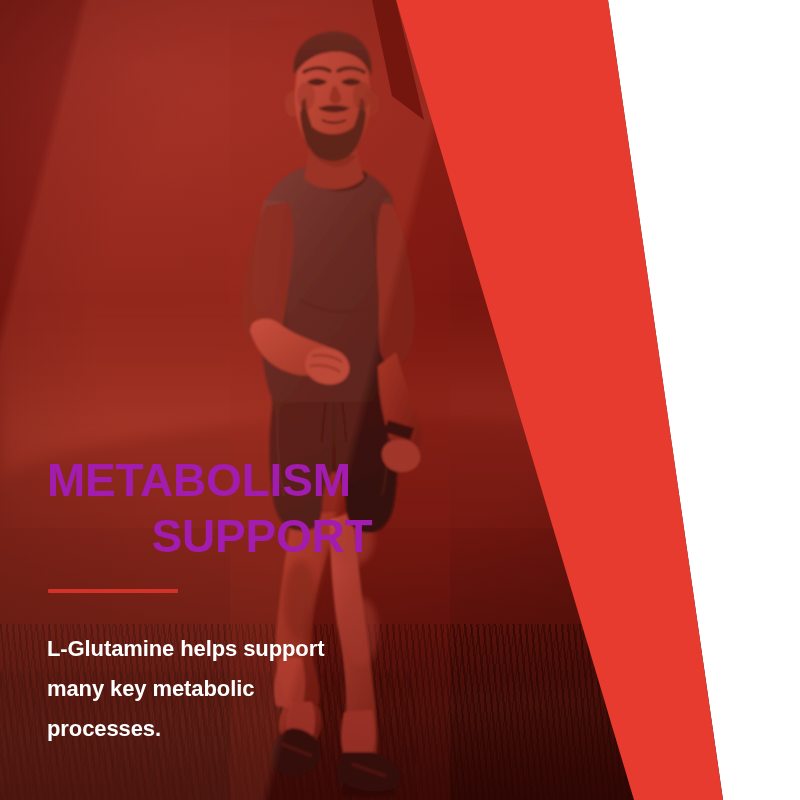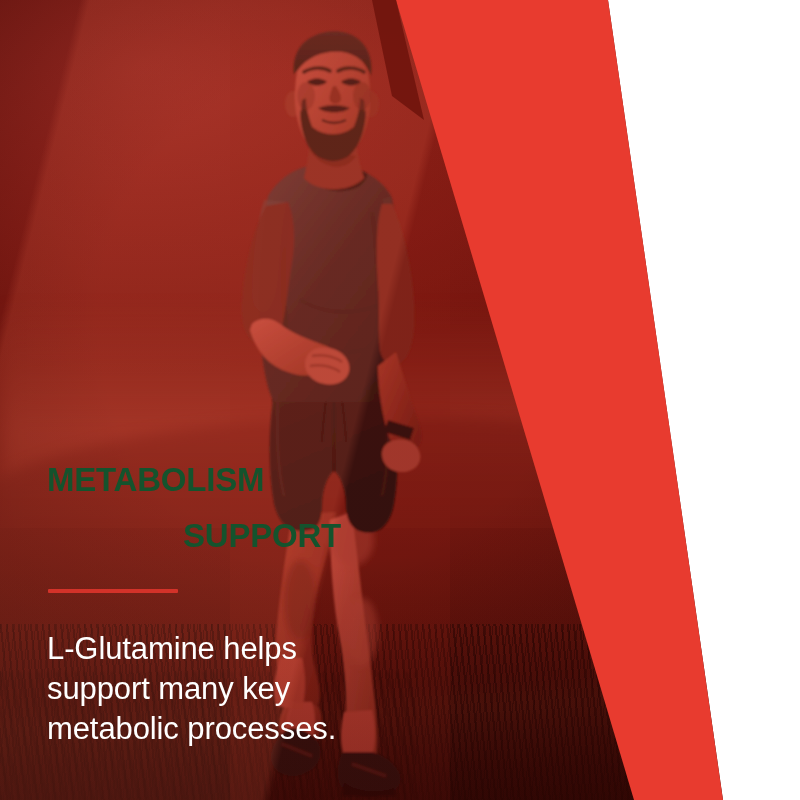--- a/index.html
+++ b/index.html
@@ -81,41 +81,41 @@
   }
 
   
   .band{position:absolute;inset:0;}
 
   
   .copy{position:absolute;left:47px;top:452px;width:430px;}
 
   .headline{
     margin:0;
-    color:#14532d;
-    font-size:33px;
+    color:#a21caf;
+    font-size:46px;
     line-height:56px;
     font-weight:700;
     letter-spacing:-0.2px;
   }
   .headline .l2{display:block;text-align:center;}
 
   .rule{
     width:130px;height:4px;
     background:#d33229;
     margin:25px 0 0 1px;
     border-radius:1px;
   }
 
   .subcopy{
     margin:36px 0 0 0;
     color:#ffffff;
-    font-size:31px;
+    font-size:22px;
     line-height:40px;
-    font-weight:400;
+    font-weight:700;
     letter-spacing:-0.1px;
     max-width:300px;
   }
 </style>
 </head>
 <body>
 
 <div id="banner">
 
   <div class="photo-layer">

